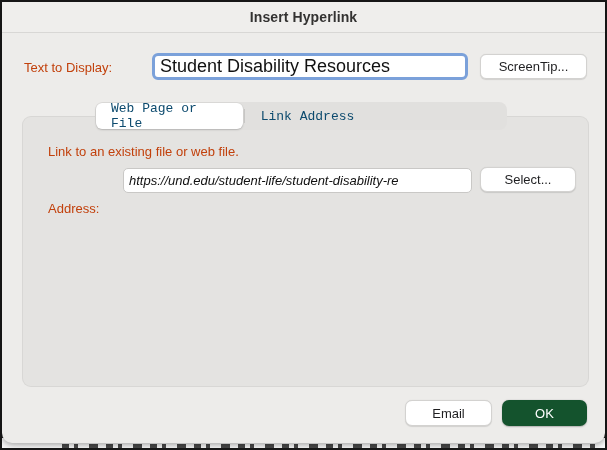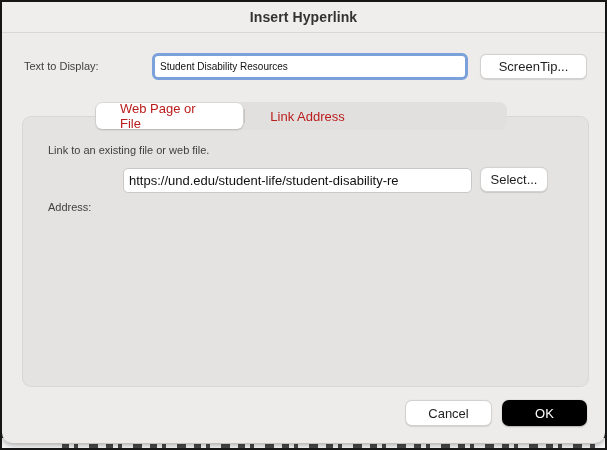--- a/index.html
+++ b/index.html
@@ -22,65 +22,65 @@
   .dialog{
     position:absolute;left:2px;top:2px;width:603px;height:441px;
     background:#edecea;border-radius:0 0 10px 10px;
     box-shadow:0 2px 6px rgba(0,0,0,.35);
   }
   .titlebar{
     position:absolute;left:0;top:0;width:100%;height:31px;background:#efeeec;
     border-bottom:1px solid #d8d7d5;display:flex;align-items:center;justify-content:center;
   }
   .titlebar .title{font-size:14px;font-weight:bold;color:#333231;letter-spacing:.1px;}
-  .lbl{position:absolute;font-size:11px;color:#404040;}
+  .lbl{position:absolute;font-size:13px;color:#c2410c;}
   
   .field-focus{
     position:absolute;left:150px;top:51px;width:316px;height:27px;
     background:#fff;border:3px solid #7ba1da;border-radius:6px;
     display:flex;align-items:center;overflow:hidden;
   }
   .field-focus input{
-    border:none;outline:none;width:100%;font-size:10px;color:#111;
+    border:none;outline:none;width:100%;font-size:18px;color:#111;
     padding:0 5px;background:transparent;
   }
   .btn{
     position:absolute;height:25px;background:#ffffff;border:1px solid #d3d2d0;
     border-radius:6px;font-size:13px;color:#1f1f21;display:flex;align-items:center;
     justify-content:center;box-shadow:0 .5px 1px rgba(0,0,0,.12);cursor:default;padding:0;
   }
   
   .segments{
     position:absolute;left:93px;top:100px;width:412px;height:28px;
     background:#e1e0de;border-radius:8px;display:flex;align-items:stretch;z-index:3;
   }
   .segment{
     flex:0 0 auto;display:flex;align-items:center;justify-content:center;
-    font-size:13px;color:#b91c1c;padding:0 24px;position:relative;
+    font-size:13px;color:#0c4a6e;padding:0 15px;position:relative;font-family:Liberation Mono, monospace;
   }
   .segment.selected{
     background:#ffffff;border-radius:6px;margin:1px;
     box-shadow:0 1px 2px rgba(0,0,0,.18), 0 0 0 .5px rgba(0,0,0,.05);
     font-weight:400;
   }
   .seg-divider{
     width:1px;background:#c9c8c6;margin:7px 0;align-self:stretch;
   }
   
   .groupbox{
     position:absolute;left:20px;top:114px;width:567px;height:271px;
     background:#e4e3e1;border:1px solid rgba(0,0,0,.05);border-radius:9px;z-index:1;
   }
   .addr-input{
     position:absolute;left:121px;top:166px;width:349px;height:25px;background:#fff;
     border:1px solid #c9c8c6;border-radius:5px;display:flex;align-items:center;overflow:hidden;
   }
   .addr-input input{
     border:none;outline:none;width:105%;font-size:13px;color:#111;
-    padding:0 0 0 5px;background:transparent;white-space:nowrap;
+    padding:0 0 0 5px;background:transparent;white-space:nowrap;font-style:italic;
   }
   .btn-ok{
     color:#ffffff;border:none;
     box-shadow:0 .5px 1.5px rgba(0,0,0,.25);
   }
 </style>
 </head>
 <body>
 
 <div class="screen">
@@ -108,19 +108,19 @@
     </div>
 
     <div class="groupbox"></div>
 
     <span class="lbl" style="left:46px;top:142px;z-index:2;">Link to an existing file or web file.</span>
 
     <span class="lbl" style="left:46px;top:171px;z-index:2;margin-top:28px;">Address:</span>
     <div class="addr-input" style="z-index:2;">
       <input type="text" value="https://und.edu/student-life/student-disability-re" style="">
     </div>
-    <button class="btn" style="left:478px;top:165px;width:68px;border-radius:7px;z-index:2;">Select...</button>
+    <button class="btn" style="left:478px;top:165px;width:96px;border-radius:7px;z-index:2;">Select...</button>
 
-    <button class="btn" style="left:403px;top:398px;width:87px;height:26px;border-radius:7px;">Cancel</button>
-    <button class="btn btn-ok" style="left: 500px; top: 398px; width: 85px; height: 26px; border-radius: 7px; background: #000000;">OK</button>
+    <button class="btn" style="left:403px;top:398px;width:87px;height:26px;border-radius:7px;">Email</button>
+    <button class="btn btn-ok" style="left: 500px; top: 398px; width: 85px; height: 26px; border-radius: 7px; background: #14532d;">OK</button>
 
   </div>
 </div>
 
 </body></html>

